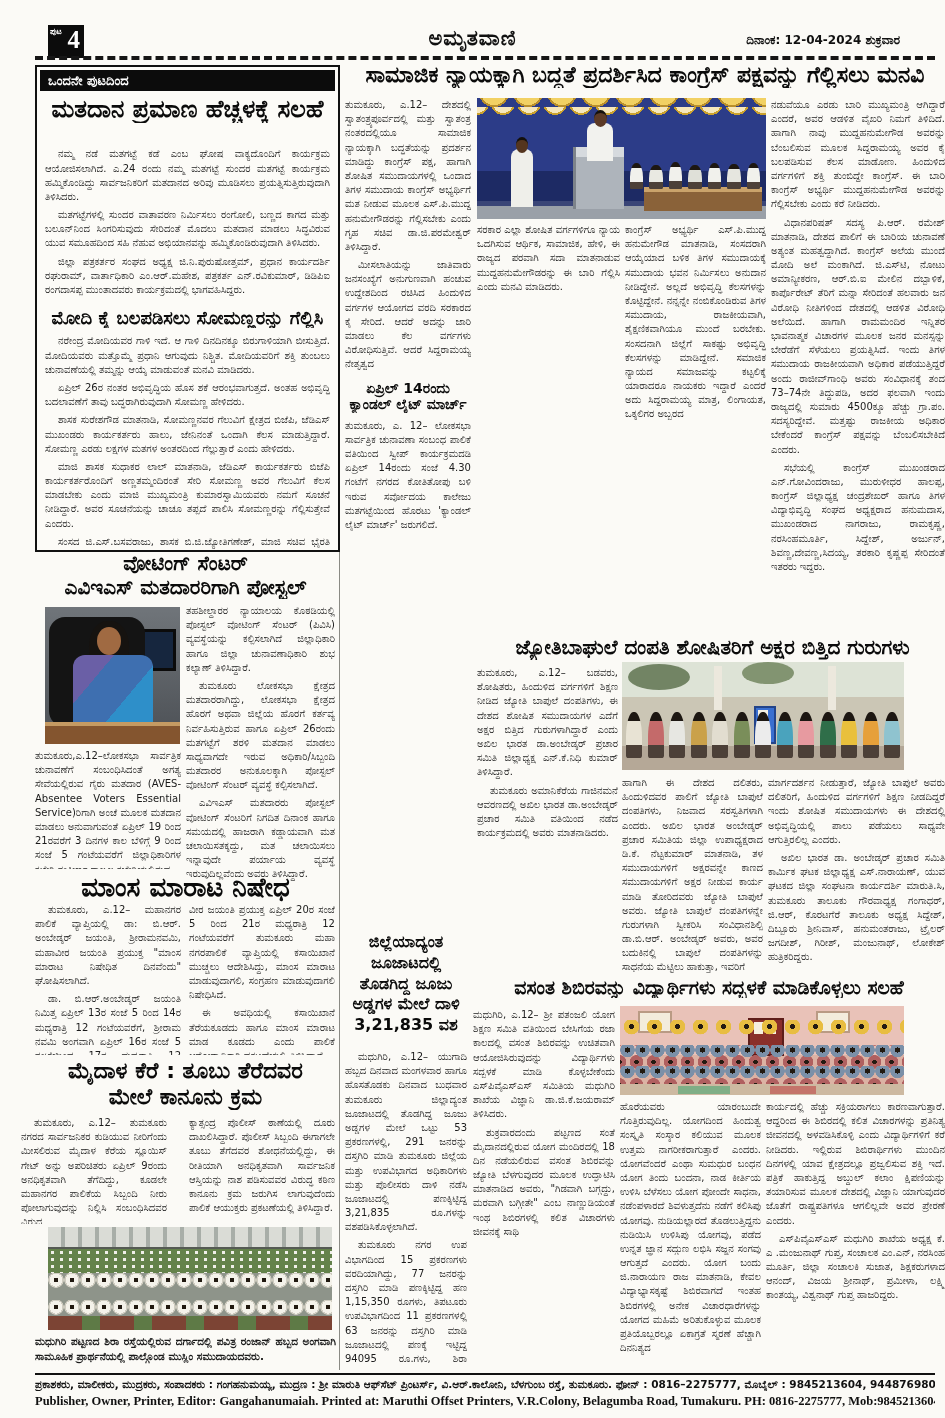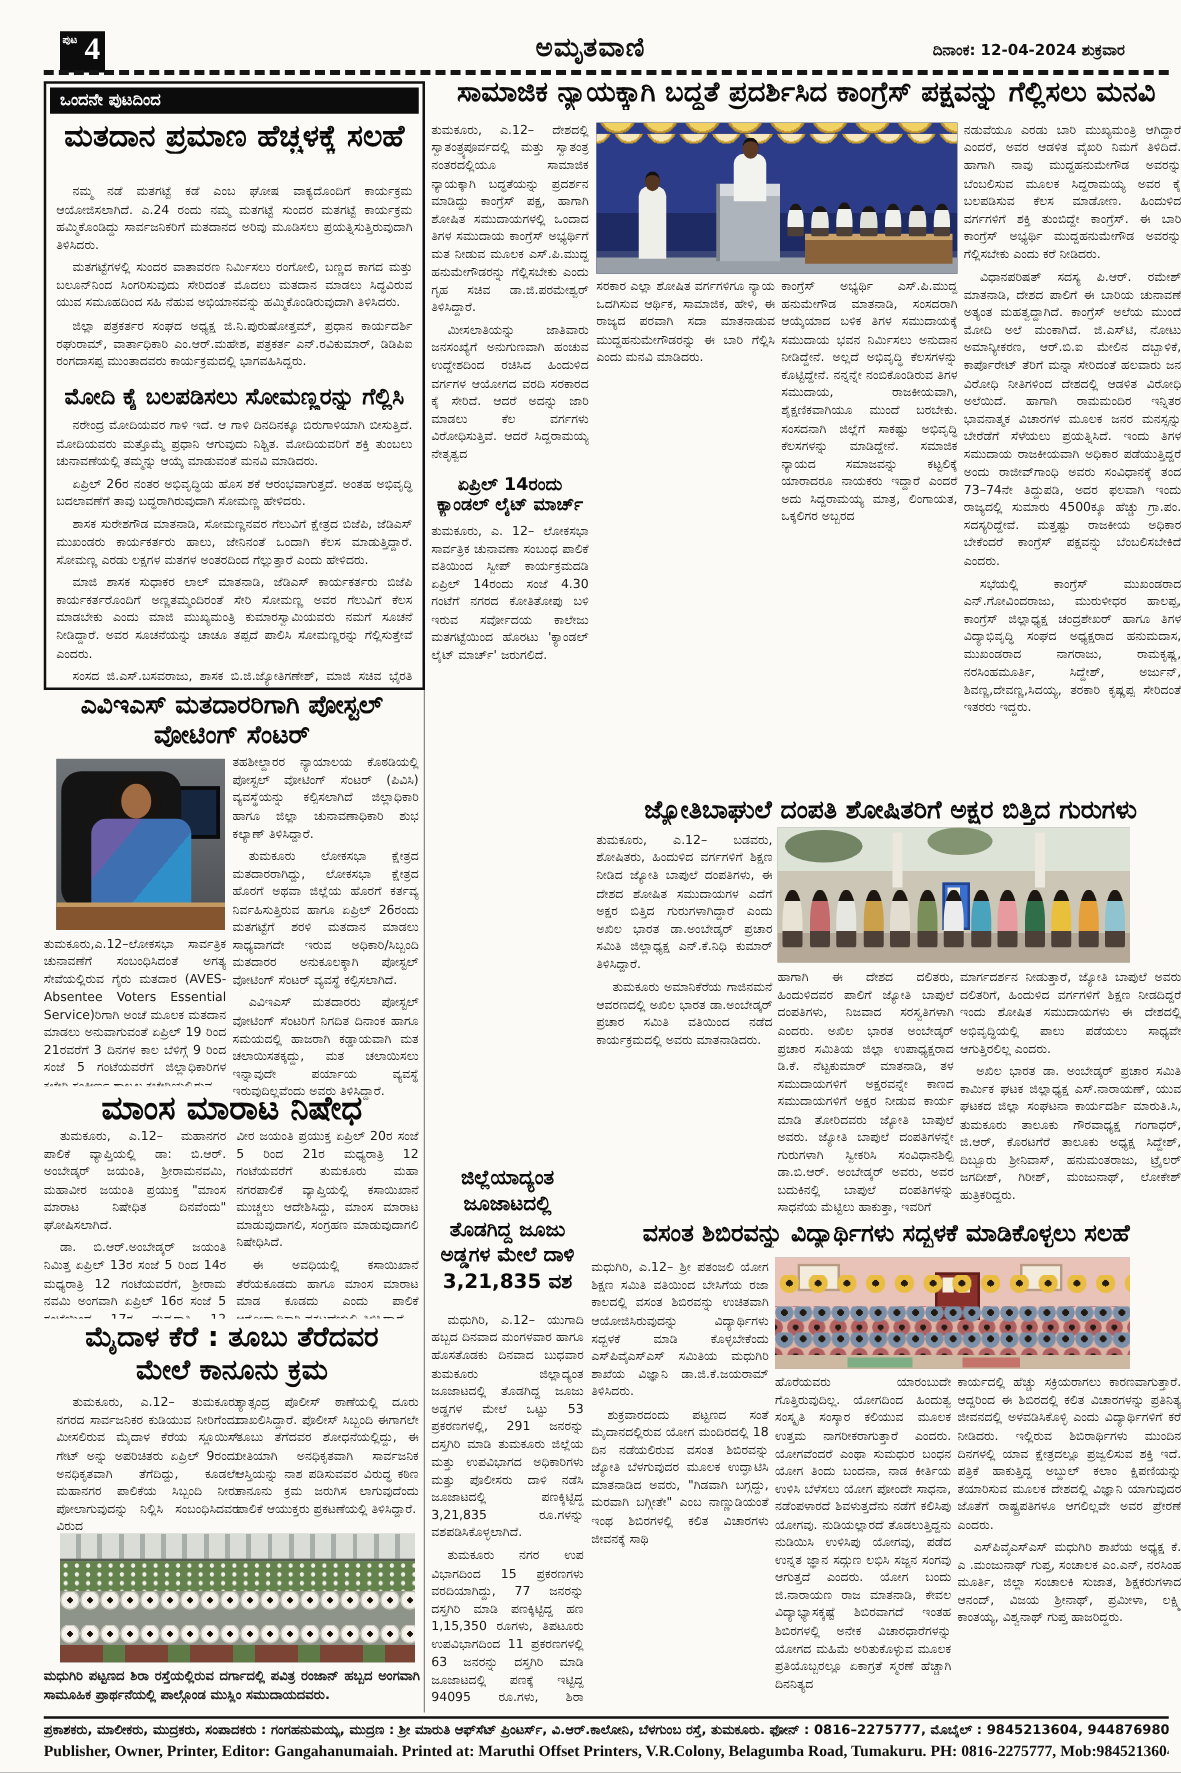--- a/index.html
+++ b/index.html
@@ -50,22 +50,22 @@
     <div class="body-txt" style="padding:0 8px;">
       <p>ನರೇಂದ್ರ ಮೋದಿಯವರ ಗಾಳಿ ಇದೆ. ಆ ಗಾಳಿ ದಿನದಿನಕ್ಕೂ ಬಿರುಗಾಳಿಯಾಗಿ ಬೀಸುತ್ತಿದೆ. ಮೋದಿಯವರು ಮತ್ತೊಮ್ಮೆ ಪ್ರಧಾನಿ ಆಗುವುದು ನಿಶ್ಚಿತ. ಮೋದಿಯವರಿಗೆ ಶಕ್ತಿ ತುಂಬಲು ಚುನಾವಣೆಯಲ್ಲಿ ತಮ್ಮನ್ನು ಆಯ್ಕೆ ಮಾಡುವಂತೆ ಮನವಿ ಮಾಡಿದರು.</p>
       <p>ಏಪ್ರಿಲ್ 26ರ ನಂತರ ಅಭಿವೃದ್ಧಿಯ ಹೊಸ ಶಕೆ ಆರಂಭವಾಗುತ್ತದೆ. ಅಂತಹ ಅಭಿವೃದ್ಧಿ ಬದಲಾವಣೆಗೆ ತಾವು ಬದ್ಧರಾಗಿರುವುದಾಗಿ ಸೋಮಣ್ಣ ಹೇಳಿದರು.</p>
       <p>ಶಾಸಕ ಸುರೇಶಗೌಡ ಮಾತನಾಡಿ, ಸೋಮಣ್ಣನವರ ಗೆಲುವಿಗೆ ಕ್ಷೇತ್ರದ ಬಿಜೆಪಿ, ಜೆಡಿಎಸ್ ಮುಖಂಡರು ಕಾರ್ಯಕರ್ತರು ಹಾಲು, ಜೇನಿನಂತೆ ಒಂದಾಗಿ ಕೆಲಸ ಮಾಡುತ್ತಿದ್ದಾರೆ. ಸೋಮಣ್ಣ ಎರಡು ಲಕ್ಷಗಳ ಮತಗಳ ಅಂತರದಿಂದ ಗೆಲ್ಲುತ್ತಾರೆ ಎಂದು ಹೇಳಿದರು.</p>
       <p>ಮಾಜಿ ಶಾಸಕ ಸುಧಾಕರ ಲಾಲ್ ಮಾತನಾಡಿ, ಜೆಡಿಎಸ್ ಕಾರ್ಯಕರ್ತರು ಬಿಜೆಪಿ ಕಾರ್ಯಕರ್ತರೊಂದಿಗೆ ಅಣ್ಣತಮ್ಮಂದಿರಂತೆ ಸೇರಿ ಸೋಮಣ್ಣ ಅವರ ಗೆಲುವಿಗೆ ಕೆಲಸ ಮಾಡಬೇಕು ಎಂದು ಮಾಜಿ ಮುಖ್ಯಮಂತ್ರಿ ಕುಮಾರಸ್ವಾಮಿಯವರು ನಮಗೆ ಸೂಚನೆ ನೀಡಿದ್ದಾರೆ. ಅವರ ಸೂಚನೆಯನ್ನು ಚಾಚೂ ತಪ್ಪದೆ ಪಾಲಿಸಿ ಸೋಮಣ್ಣರನ್ನು ಗೆಲ್ಲಿಸುತ್ತೇವೆ ಎಂದರು.</p>
       <p>ಸಂಸದ ಜಿ.ಎಸ್.ಬಸವರಾಜು, ಶಾಸಕ ಬಿ.ಜಿ.ಜ್ಯೋತಿಗಣೇಶ್, ಮಾಜಿ ಸಚಿವ ಭೈರತಿ ಬಸವರಾಜು, ವಿಧಾನ ಪರಿಷತ್ ಸದಸ್ಯ ಚಿದಾನಂದಗೌಡ, ಜಿಲ್ಲಾ ಜೆಡಿಎಸ್ ಅಧ್ಯಕ್ಷ ಆರ್.ಸಿ.ಅಂಜನಪ್ಪ, ಮಧುಗಿರಿ ಜಿಲ್ಲಾ ಬಿಜೆಪಿ ಅಧ್ಯಕ್ಷ ಹನುಮಂತೇಗೌಡ, ಬಿಜೆಪಿ ಮುಖಂಡ ಅನಿಲ್‌ಕುಮಾರ್ ಮೊದಲಾದವರು ಭಾಗವಹಿಸಿದ್ದರು.</p>
     </div>
   </div>
 
   <div class="abs hl" style="left:35px;top:552px;width:301px;font-size:20px;">
+    <div>ವೋಟಿಂಗ್ ಸೆಂಟರ್</div>
     <div>ಎವಿಇಎಸ್ ಮತದಾರರಿಗಾಗಿ ಪೋಸ್ಟಲ್</div>
-    <div>ವೋಟಿಂಗ್ ಸೆಂಟರ್</div>
   </div>
 
   <div class="photo" style="left:45px;top:607px;width:135px;height:137px;">
     <div class="pf" style="inset:0;background:linear-gradient(180deg,#70757a,#4b4f54);"></div>
     <div class="pf" style="right:4px;top:22px;width:42px;height:36px;background:#16263e;border:3px solid #0b0b0b;"></div>
     <div class="pf" style="left:4px;top:10px;width:96px;height:110px;background:#141414;border-radius:16px;"></div>
     <div class="pf" style="left:44px;top:14px;width:40px;height:56px;background:#161310;border-radius:45%;"></div>
     <div class="pf" style="left:52px;top:20px;width:24px;height:28px;background:#a06a42;border-radius:50%;"></div>
     <div class="pf" style="left:28px;top:48px;width:80px;height:68px;background:linear-gradient(130deg,#6a5fa6 0 30%,#3e6fb0 30% 65%,#2e8fc9 65%);border-radius:12px 12px 0 0;"></div>
     <div class="pf" style="left:0;bottom:0;width:100%;height:22px;background:linear-gradient(180deg,#c59a62 0 4px,#84552f 4px);"></div>
@@ -87,21 +87,21 @@
   </div>
   <div class="abs body-txt" style="left:189px;top:903px;width:146px;height:152px;">
     <p class="noind">ವೀರ ಜಯಂತಿ ಪ್ರಯುಕ್ತ ಏಪ್ರಿಲ್ 20ರ ಸಂಜೆ 5 ರಿಂದ 21ರ ಮಧ್ಯರಾತ್ರಿ 12 ಗಂಟೆಯವರೆಗೆ ತುಮಕೂರು ಮಹಾ ನಗರಪಾಲಿಕೆ ವ್ಯಾಪ್ತಿಯಲ್ಲಿ ಕಸಾಯಿಖಾನೆ ಮುಚ್ಚಲು ಆದೇಶಿಸಿದ್ದು, ಮಾಂಸ ಮಾರಾಟ ಮಾಡುವುದಾಗಲಿ, ಸಂಗ್ರಹಣ ಮಾಡುವುದಾಗಲಿ ನಿಷೇಧಿಸಿದೆ.</p>
     <p>ಈ ಅವಧಿಯಲ್ಲಿ ಕಸಾಯಿಖಾನೆ ತೆರೆಯಕೂಡದು ಹಾಗೂ ಮಾಂಸ ಮಾರಾಟ ಮಾಡ ಕೂಡದು ಎಂದು ಪಾಲಿಕೆ ಆರೋಗ್ಯಾಧಿಕಾರಿ ಪ್ರಕಟಣೆಯಲ್ಲಿ ತಿಳಿಸಿದ್ದಾರೆ.</p>
   </div>
 
   <div class="abs hl" style="left:35px;top:1058px;width:301px;font-size:22px;">
     <div>ಮೈದಾಳ ಕೆರೆ : ತೂಬು ತೆರೆದವರ</div>
     <div>ಮೇಲೆ ಕಾನೂನು ಕ್ರಮ</div>
   </div>
-  <div class="abs body-txt" style="left:45px;top:1116px;width:146px;height:108px;">
+  <div class="abs body-txt" style="left:21px;top:1116px;width:146px;height:108px;">
     <p>ತುಮಕೂರು, ಎ.12– ತುಮಕೂರು ನಗರದ ಸಾರ್ವಜನಿಕರ ಕುಡಿಯುವ ನೀರಿಗೆಂದು ಮೀಸಲಿರುವ ಮೈದಾಳ ಕೆರೆಯ ಸ್ಲೂಯಿಸ್ ಗೇಟ್ ಅನ್ನು ಅಪರಿಚಿತರು ಏಪ್ರಿಲ್ 9ರಂದು ಅನಧಿಕೃತವಾಗಿ ತೆಗೆದಿದ್ದು, ಕೂಡಲೇ ಮಹಾನಗರ ಪಾಲಿಕೆಯ ಸಿಬ್ಬಂದಿ ನೀರು ಪೋಲಾಗುವುದನ್ನು ನಿಲ್ಲಿಸಿ ಸಂಬಂಧಿಸಿದವರ ವಿರುದ್ಧ</p>
   </div>
   <div class="abs body-txt" style="left:189px;top:1116px;width:146px;height:108px;">
     <p class="noind">ಕ್ಯಾತ್ಸಂದ್ರ ಪೊಲೀಸ್ ಠಾಣೆಯಲ್ಲಿ ದೂರು ದಾಖಲಿಸಿದ್ದಾರೆ. ಪೊಲೀಸ್ ಸಿಬ್ಬಂದಿ ಈಗಾಗಲೇ ತೂಬು ತೆಗೆದವರ ಶೋಧನೆಯಲ್ಲಿದ್ದು, ಈ ರೀತಿಯಾಗಿ ಅನಧಿಕೃತವಾಗಿ ಸಾರ್ವಜನಿಕ ಆಸ್ತಿಯನ್ನು ನಾಶ ಪಡಿಸುವವರ ವಿರುದ್ಧ ಕಠಿಣ ಕಾನೂನು ಕ್ರಮ ಜರುಗಿಸ ಲಾಗುವುದೆಂದು ಪಾಲಿಕೆ ಆಯುಕ್ತರು ಪ್ರಕಟಣೆಯಲ್ಲಿ ತಿಳಿಸಿದ್ದಾರೆ.</p>
   </div>
 
   <div class="photo" style="left:48px;top:1227px;width:284px;height:103px;">
     <div class="pf" style="left:0;top:0;right:0;height:20px;background:repeating-linear-gradient(90deg,#dadcd6 0 13px,#a8aea8 13px 17px);border-bottom:2px solid #565b55;"></div>
     <div class="pf" style="left:0;top:22px;right:0;height:24px;background:#64824b;background-image:radial-gradient(circle,#f0efe9 0 1.5px,transparent 2px);background-size:9px 7px;"></div>
     <div class="pf" style="left:0;top:46px;right:0;bottom:14px;background:#8e948a;background-image:radial-gradient(circle at 50% 26%,#20180f 0 2.2px,#f4f2ea 2.2px 6.5px,#cfccc0 6.5px 7.5px,transparent 8px);background-size:16px 27px;"></div>

